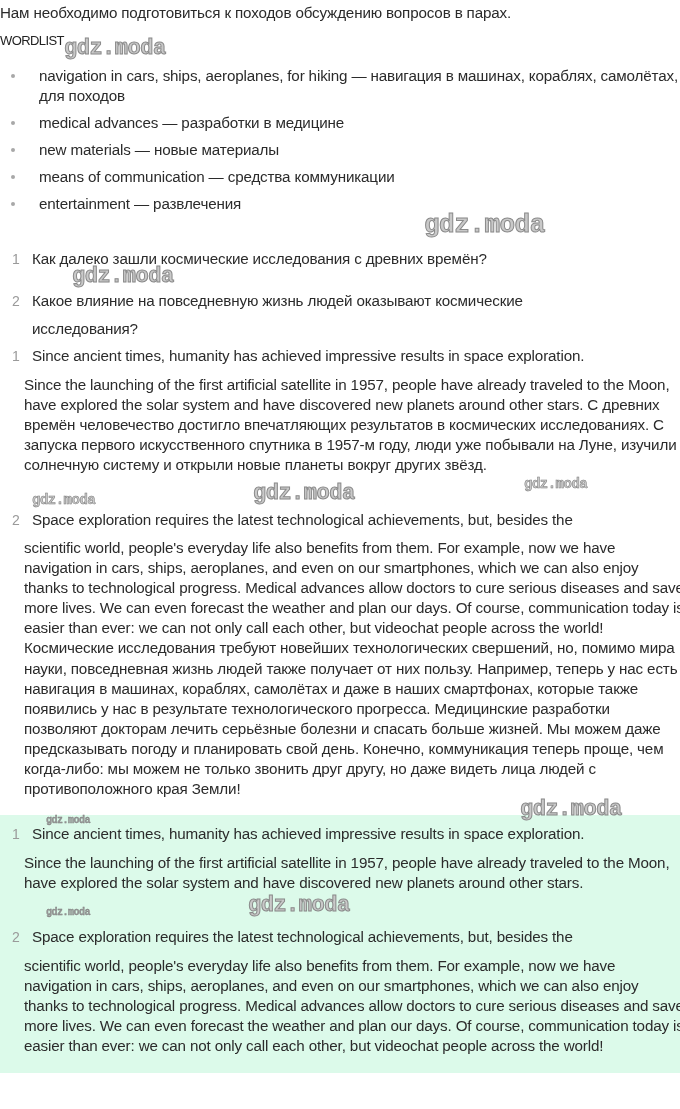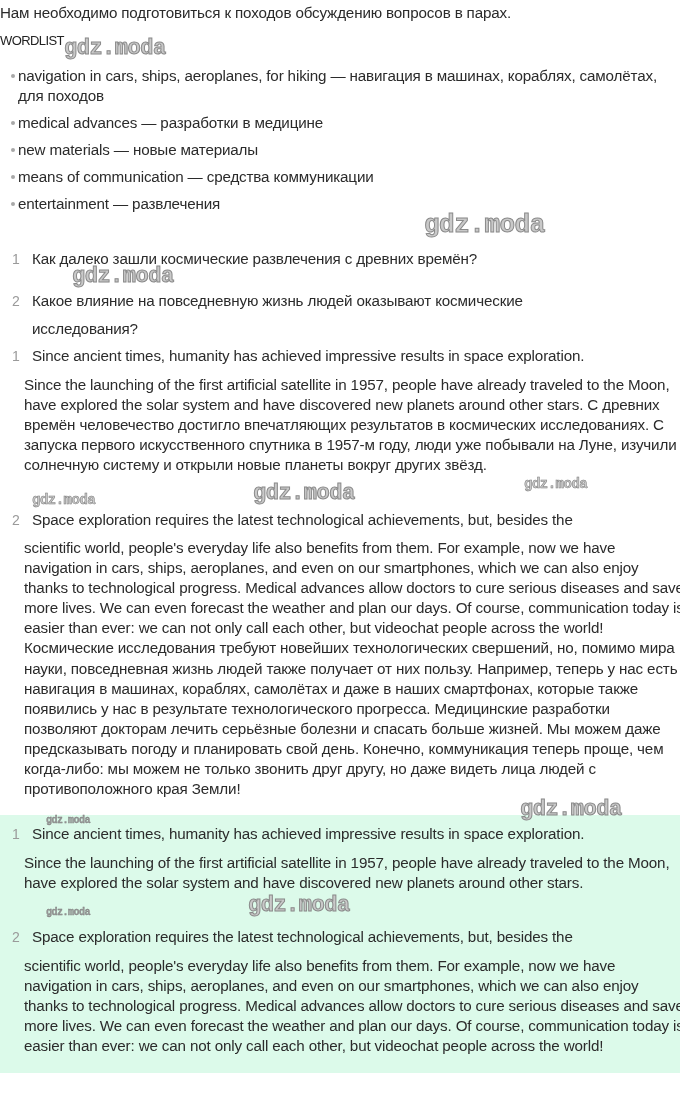--- a/index.html
+++ b/index.html
@@ -4,21 +4,21 @@
   <style>
     html, body { margin: 0; padding: 0; background: #ffffff; }
     body {
       width: 680px; height: 1109px; overflow: hidden; position: relative;
       font-family: "Liberation Sans", sans-serif;
       color: #2b2b2b; font-size: 15.2px; letter-spacing: -0.15px;
     }
     .intro { position: absolute; left: 0; top: 4px; white-space: nowrap; }
     .wordlist-title { position: absolute; left: 0; top: 33px; font-weight: normal; font-size: 13px; letter-spacing: -0.6px; color: #222; }
     .bullets { position: absolute; left: 0; top: 66px; width: 680px; margin: 0; padding: 0; list-style: none; }
-    .bullets li { position: relative; padding-left: 18px; line-height: 20px; margin-bottom: 7px; }
+    .bullets li { position: relative; padding-left: 39px; line-height: 20px; margin-bottom: 7px; }
     .bullets li .dot { position: absolute; left: 11px; top: 8px; width: 4px; height: 4px; border-radius: 2px; background: #a8a8a8; }
     .num { position: absolute; left: 12px; color: #9a9a9a; font-size: 14px; }
     .line { position: absolute; left: 32px; white-space: nowrap; }
     .para { position: absolute; left: 24px; width: 660px; line-height: 20.1px; }
     .green {
       position: absolute; left: 0; top: 815px; width: 680px; height: 258px;
       background: #dcfaea;
     }
     .wm {
       position: absolute; font-family: Liberation Mono, monospace; font-weight: bold;
@@ -39,21 +39,21 @@
 
 <ul class="bullets">
   <li><span class="dot"></span><span>navigation in cars, ships, aeroplanes, for hiking — навигация в машинах, кораблях, самолётах, для походов</span></li>
   <li><span class="dot"></span><span>medical advances — разработки в медицине</span></li>
   <li><span class="dot"></span><span>new materials — новые материалы</span></li>
   <li><span class="dot"></span><span>means of communication — средства коммуникации</span></li>
   <li><span class="dot"></span><span>entertainment — развлечения</span></li>
 </ul>
 
 <span class="num" style="top:251px">1</span>
-<span class="line" style="top:250px">Как далеко зашли космические развлечения с древних времён?</span>
+<span class="line" style="top:250px">Как далеко зашли космические исследования с древних времён?</span>
 <span class="num" style="top:293px">2</span>
 <span class="line" style="top:292px">Какое влияние на повседневную жизнь людей оказывают космические</span>
 <span class="line" style="top:320px; left:32px">исследования?</span>
 
 <span class="num" style="top:348px">1</span>
 <span class="line" style="top:347px">Since ancient times, humanity has achieved impressive results in space exploration.</span>
 <div class="para" style="top:375px">Since the launching of the first artificial satellite in 1957, people have already traveled to the Moon, have explored the solar system and have discovered new planets around other stars. С древних времён человечество достигло впечатляющих результатов в космических исследованиях. С запуска первого искусственного спутника в 1957-м году, люди уже побывали на Луне, изучили солнечную систему и открыли новые планеты вокруг других звёзд.</div>
 
 <span class="num" style="top:512px">2</span>
 <span class="line" style="top:511px">Space exploration requires the latest technological achievements, but, besides the</span>

